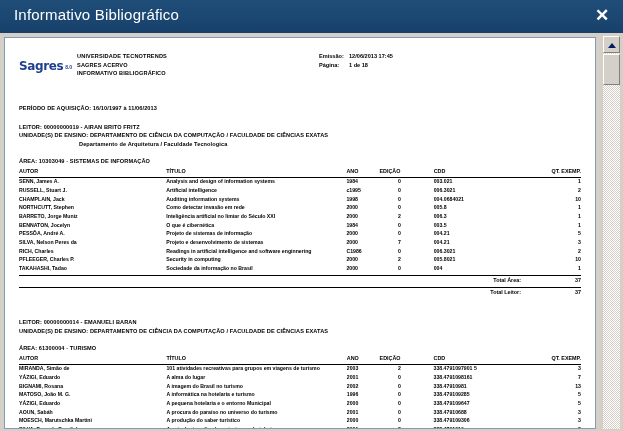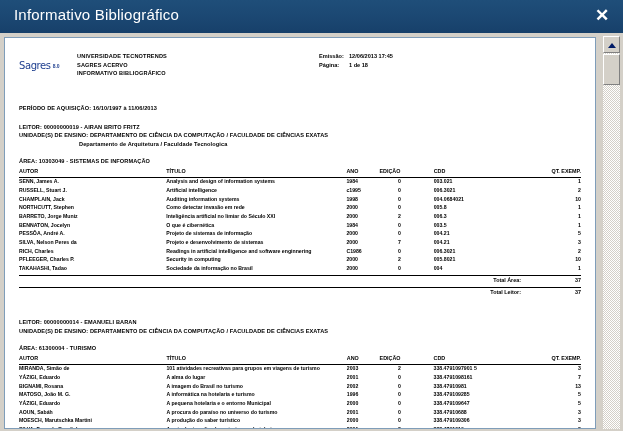--- a/index.html
+++ b/index.html
@@ -154,22 +154,22 @@
   }
   .logo {
     position: absolute;
     left: 0;
     top: 12px;
     width: 54px;
     height: 14px;
   }
   .logo-text {
     font-family: "DejaVu Sans", sans-serif;
-    font-weight: normal;
-    font-size: 10px;
+    font-weight: bold;
+    font-size: 12px;
     color: #1f3f8f;
     letter-spacing: -0.4px;
     line-height: 12px;
   }
   .logo-ver {
     font-size: 5px;
     color: #1f3f8f;
     font-weight: bold;
     margin-left: 2px;
     vertical-align: 1px;

